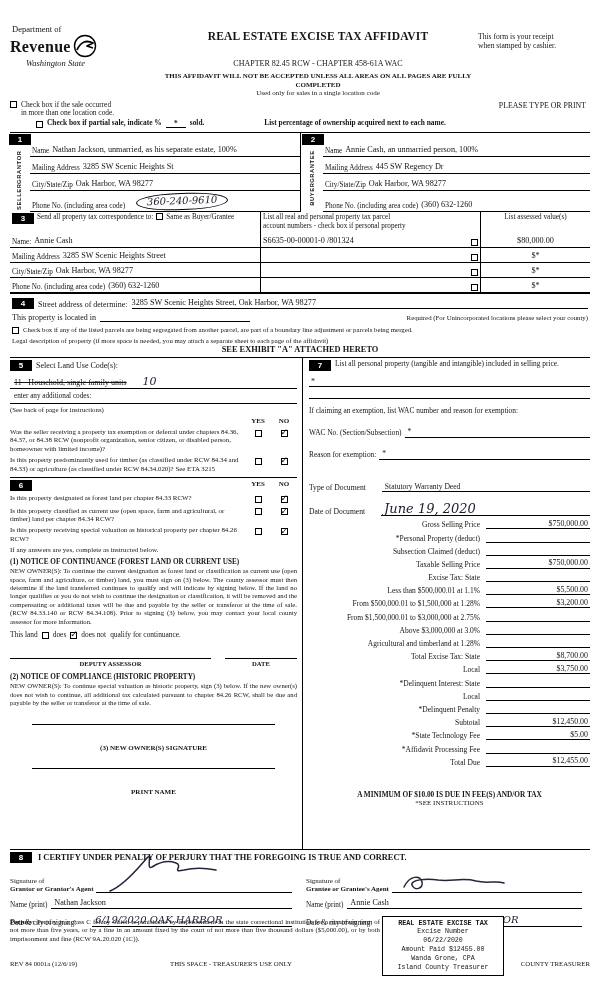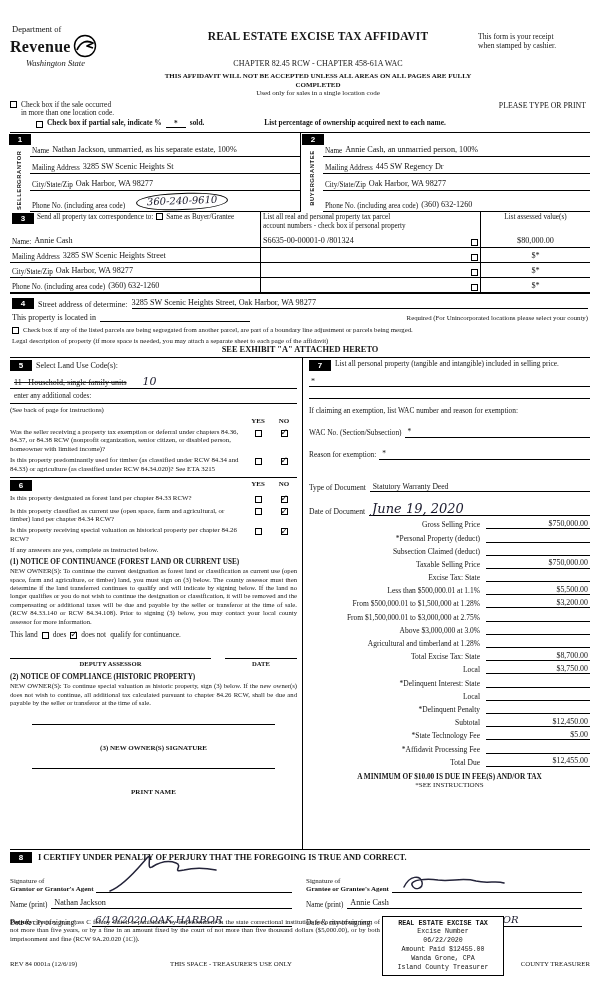--- a/index.html
+++ b/index.html
@@ -89,28 +89,28 @@
   .dep>div{border-top:1px solid #000;text-align:center;font-size:6.6px;font-weight:700;padding-top:1px}
   .dep .dl{flex:1}
   .dep .dd{width:72px;flex:none}
   .sigctr{margin:16px 22px 0;border-top:1px solid #000;text-align:center;font-size:7px;font-weight:700;padding-top:19px}
 
   
   .s7head{display:flex;gap:4px;align-items:flex-start;font-size:7.4px}
   .s7line{border-bottom:1px solid #000;min-height:12px;display:flex;align-items:flex-end;padding:0 2px}
   .wacrow{display:flex;align-items:flex-end;gap:3px;margin-top:12px;font-size:7.4px}
   .wacrow .ul{flex:1;min-height:10px;padding:0 3px}
-  .docrow{display:flex;align-items:flex-end;gap:4px;margin-top:4px;font-size:7.6px}
+  .docrow{display:flex;align-items:flex-end;gap:16px;margin-top:4px;font-size:7.6px}
   .docrow .ul{flex:1;padding:0 3px}
   .handdate{font-size:13px;line-height:1}
   .taxtbl{}
   .trow{display:flex;align-items:flex-end;min-height:13.2px}
   .tlabel{flex:1;text-align:right;padding-right:6px;font-size:7.5px}
   .tval{width:104px;flex:none;border-bottom:1px solid #000;text-align:right;font-size:7.9px;padding-right:2px;min-height:10px}
-  .minnote{font-size:7.3px;font-weight:700;text-align:center;margin-top:6px}
+  .minnote{font-size:7.3px;font-weight:700;text-align:center;margin-top:24px}
   .seeins{font-size:7px;text-align:center}
 
   
   .sec8{border-top:1px solid #000}
   .s8head{display:flex;gap:6px;align-items:center;padding:2px 0;font-weight:700;font-size:8.4px}
   .s8body{display:flex}
   .s8col{width:50%;padding:0 8px 2px 0}
   .s8col.right{padding-left:6px}
   .sigrow{display:flex;align-items:flex-end;min-height:28px}
   .siglabel{width:86px;flex:none;font-size:7px;line-height:1.18}

